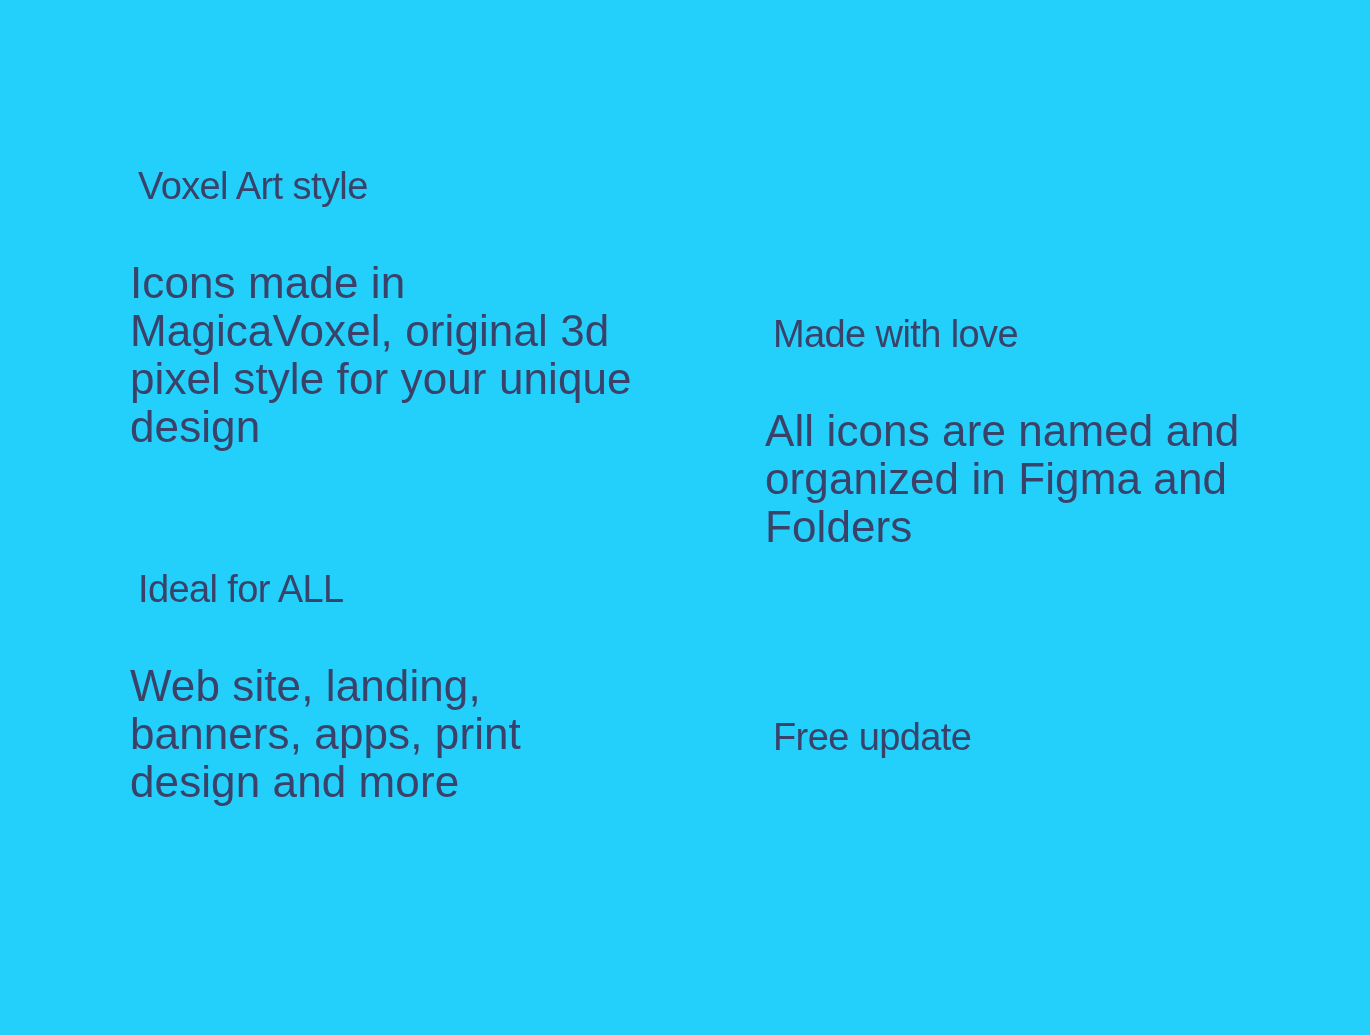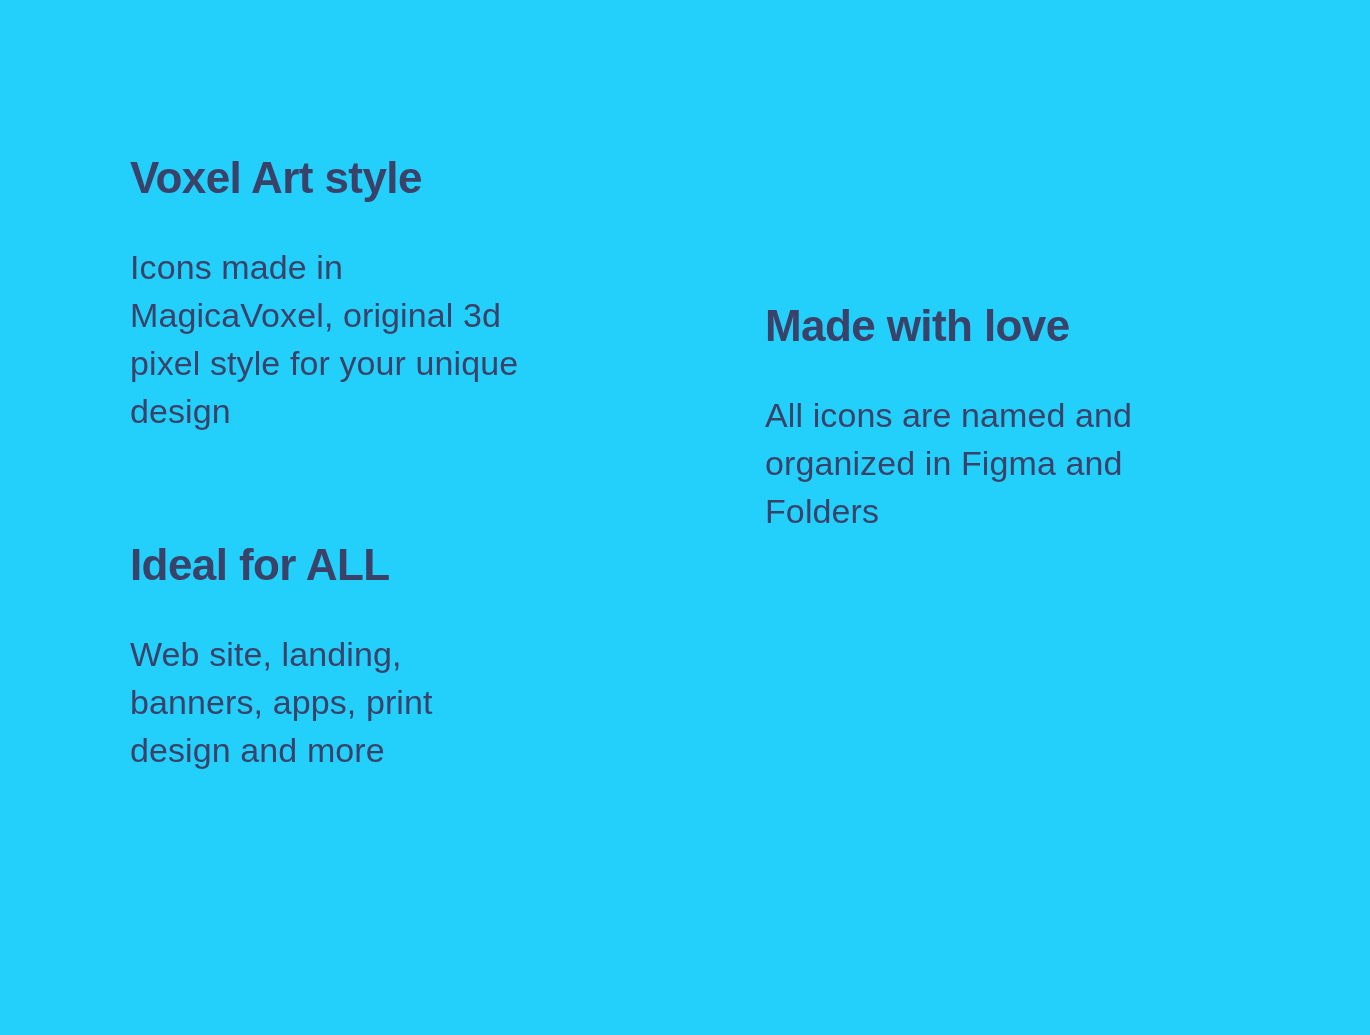--- a/index.html
+++ b/index.html
@@ -36,33 +36,33 @@
   .feature-block {
     box-sizing: border-box;
   }
 
   
   .feature-block.row-2 {
     margin-top: 148px;
   }
 
   .feature-title {
-    margin: 0;
-    font-size: 44px;
+    margin: 8px;
+    font-size: 38px;
     line-height: 60px;
-    font-weight: 700;
+    font-weight: 400;
     letter-spacing: -0.6px;
     color: #3b4269;
     white-space: nowrap;
   }
 
   .feature-desc {
     margin: 0;
     padding-top: 35px;
-    font-size: 34px;
+    font-size: 44px;
     line-height: 48px;
     font-weight: 400;
     letter-spacing: 0.1px;
     color: #3b4269;
     white-space: pre-line;
   }
 
   
   .col-left .feature-desc  { max-width: 520px; }
   .col-right .feature-desc { max-width: 520px; }
@@ -88,15 +88,16 @@
   </section>
 
   <section class="feature-block col-right row-1">
     <h2 class="feature-title" style="color: rgb(59, 66, 105);">Ideal for ALL</h2>
     <p class="feature-desc" style="color: rgb(59, 66, 105);">Web site, landing,
 banners, apps, print
 design and more</p>
   </section>
 
   <section class="feature-block col-right row-2">
+    <h2 class="feature-title" style="color: rgb(59, 66, 105);">Free update</h2>
   </section>
 
 </main>
 
 </body></html>

